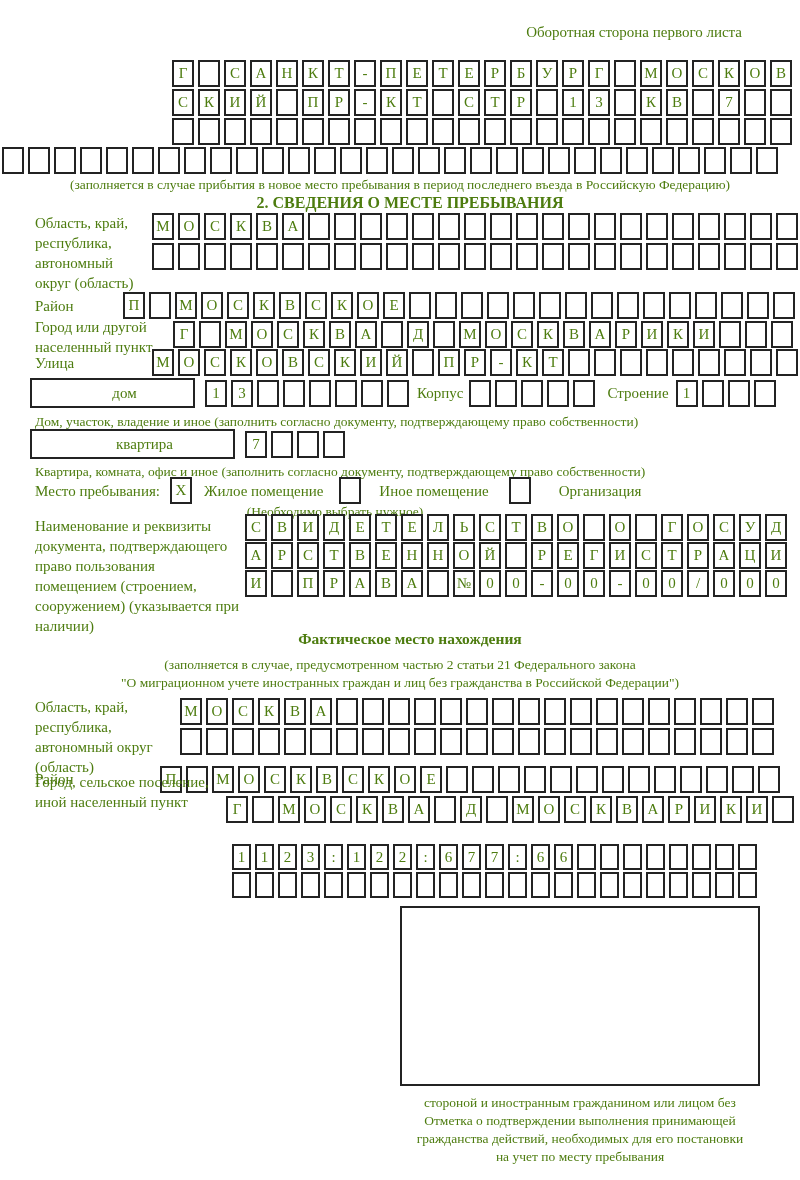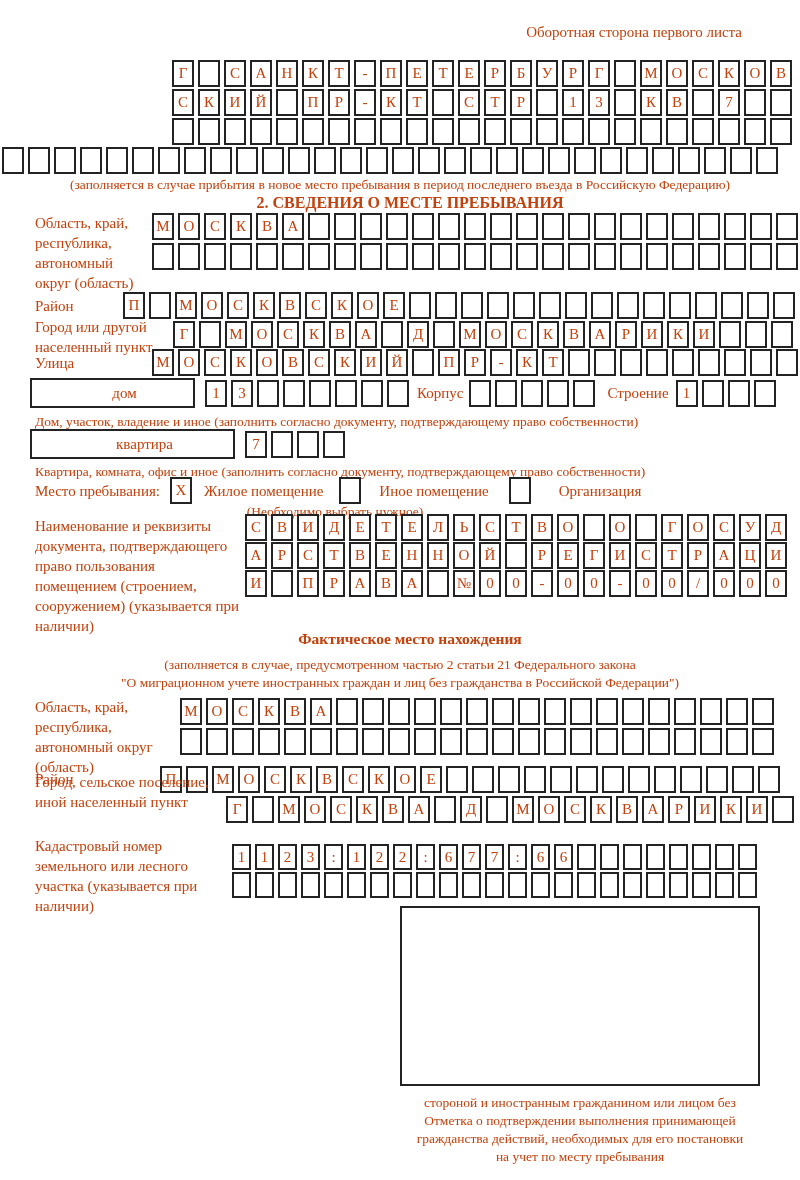--- a/index.html
+++ b/index.html
@@ -1,20 +1,20 @@
 <!DOCTYPE html>
 <html lang="ru"><head>
 <meta charset="utf-8">
 <style>
   html,body{margin:0;padding:0;background:#fff;}
   #page{
     position:relative;
     width:800px;height:1180px;
     background:#ffffff;
-    color:#c2410c;
+    color:#4d7c0f;
     font-family:"Liberation Serif","DejaVu Serif",serif;
     overflow:hidden;
   }
   .abs{position:absolute;}
   .lbl{font-size:15px;line-height:20px;}
   .cap{font-size:13.5px;line-height:17px;}
   .center{text-align:center;}
   .bold{font-weight:bold;padding-left:10px;}
   .cells{display:flex;flex-wrap:nowrap;}
   .cell{
@@ -526,21 +526,20 @@
       <span class="cell">К</span>
       <span class="cell">В</span>
       <span class="cell">А</span>
       <span class="cell">Р</span>
       <span class="cell">И</span>
       <span class="cell">К</span>
       <span class="cell">И</span>
       <span class="cell"></span>
     </div>
 
-  <div class="abs lbl" style="left:35px;top:836px;width:175px;">Кадастровый номер земельного или лесного участка (указывается при наличии)</div>
   <div class="abs cells cells-narrow" style="left:232px;top:844px;">
       <span class="cell">1</span>
       <span class="cell">1</span>
       <span class="cell">2</span>
       <span class="cell">3</span>
       <span class="cell">:</span>
       <span class="cell">1</span>
       <span class="cell">2</span>
       <span class="cell">2</span>
       <span class="cell">:</span>

